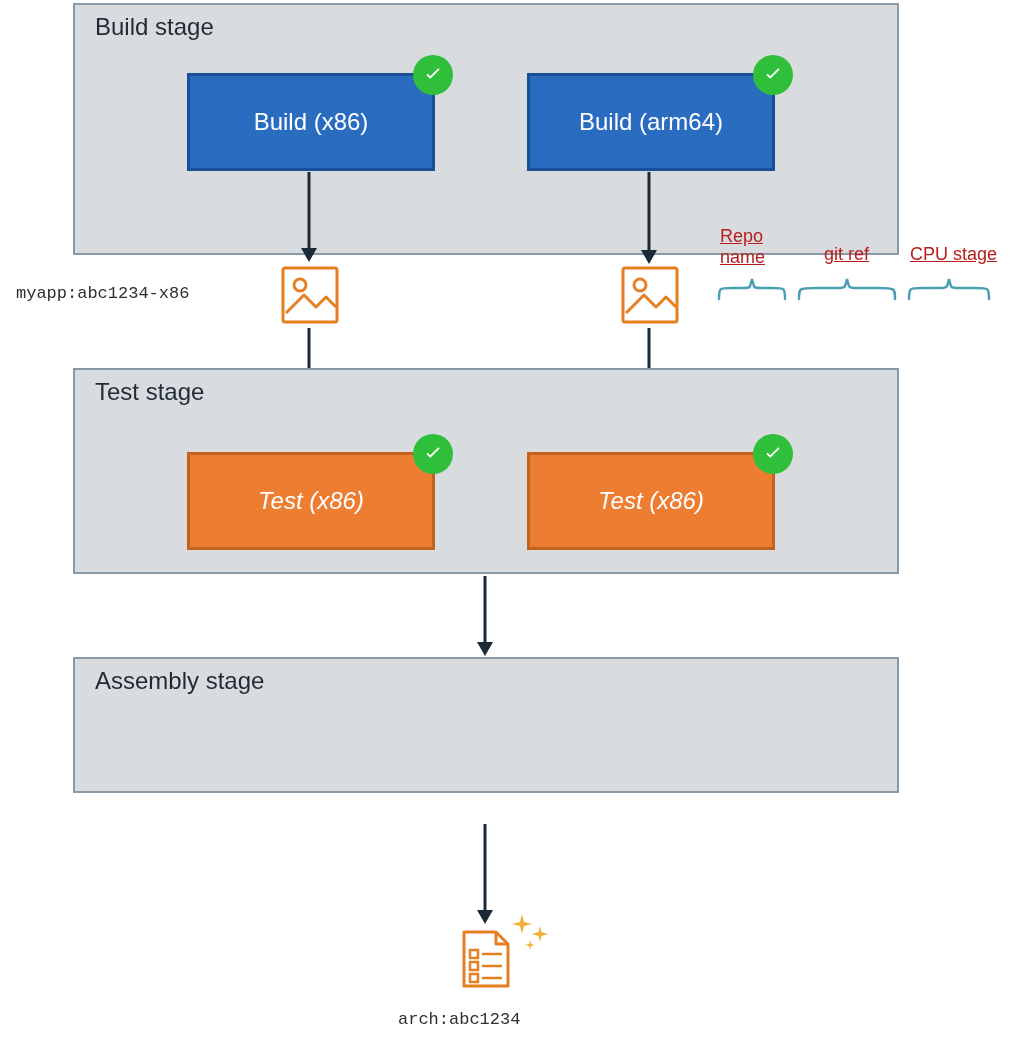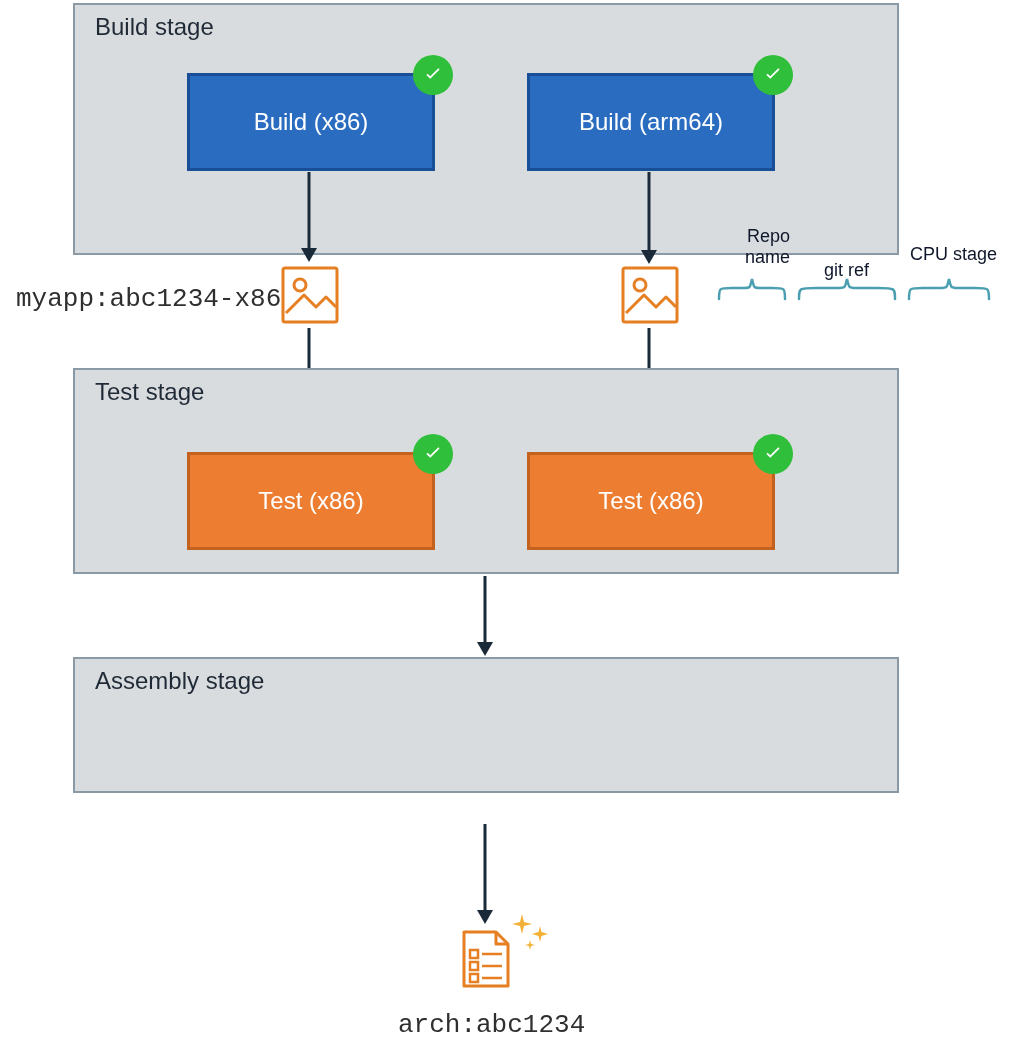--- a/index.html
+++ b/index.html
@@ -42,21 +42,21 @@
   .job{
     position:absolute;
     box-sizing:border-box;
     display:flex;
     align-items:center;
     justify-content:center;
     font-size:24px;
     color:#fff;
   }
   .job.blue {background:var(--blue-dark); border:3px solid var(--blue-dark-border);}
-  .job.orange{background:var(--orange);    border:3px solid var(--orange-border);}
+  .job.orange{background:var(--orange);    border:3px solid var(--orange-border);font-style:italic;}
   .job.ltblue{background:var(--blue-light);border:3px solid var(--blue-light-border);}
   .check{
     position:absolute;
     width:40px;height:40px;
     border-radius:50%;
     background:var(--green);
     display:flex;align-items:center;justify-content:center;
   }
   .check svg{width:22px;height:22px;fill:#fff;}
   .arrow{position:absolute;}
@@ -71,30 +71,31 @@
     position:absolute;
     left:50%;bottom:0;transform:translateX(-50%);
     width:0;height:0;
     border-left:8px solid transparent;
     border-right:8px solid transparent;
     border-top:14px solid #1b2a38;
   }
   .tag{
     position:absolute;
     font-family:"Menlo","Consolas","Courier New",monospace;
-    font-size:26px;
+    font-size:17px;
     color:var(--ink);
     white-space:nowrap;
   }
   .anno{
     position:absolute;
     font-size:18px;
-    color:#0f172a;
-    text-align:right;line-height:1.15;
+    color:#b91c1c;
+    text-align:left;line-height:1.15;
     white-space:nowrap;
+    text-decoration:underline;
   }
   .brace{position:absolute;}
   .brace path{stroke:var(--teal);stroke-width:2.5;fill:none;stroke-linecap:round;}
   .img-icon{position:absolute;width:60px;height:60px;}
   .img-icon rect{fill:none;stroke:var(--icon-orange);stroke-width:3;}
   .img-icon circle{fill:none;stroke:var(--icon-orange);stroke-width:3;}
   .img-icon path.mt{fill:none;stroke:var(--icon-orange);stroke-width:3;stroke-linejoin:round;}
   .manifest-icon{position:absolute;width:52px;height:62px;}
   .manifest-icon .sheet{fill:none;stroke:var(--icon-orange);stroke-width:3;stroke-linejoin:round;}
   .manifest-icon .row{fill:none;stroke:var(--icon-orange);stroke-width:2.5;}
@@ -144,21 +145,21 @@
   </svg>
   <div class="tag" style="left:16px;top:284px;">myapp:abc1234-x86</div>
 
   <svg class="img-icon" style="left:620px;top:265px;" viewBox="0 0 60 60">
     <rect x="3" y="3" width="54" height="54" rx="2"></rect>
     <circle cx="20" cy="20" r="6"></circle>
     <path class="mt" d="M6 48 L24 30 L36 42 L46 32 L56 42"></path>
   </svg>
 
   <div class="anno" style="left:720px;top:226px;width:70px;">Repo<br>name</div>
-  <div class="anno" style="left:824px;top:260px;">git ref</div>
+  <div class="anno" style="left:824px;top:244px;">git ref</div>
   <div class="anno" style="left:910px;top:244px;">CPU stage</div>
 
   <svg class="brace" style="left:716px;top:276px;width:72px;height:26px;" viewBox="0 0 72 26">
     <path d="M3 23 C3 12 3 12 16 12 L28 12 C34 12 34 12 36 3 C38 12 38 12 44 12 L56 12 C69 12 69 12 69 23"></path>
   </svg>
   <svg class="brace" style="left:796px;top:276px;width:102px;height:26px;" viewBox="0 0 102 26">
     <path d="M3 23 C3 12 3 12 20 12 L42 12 C49 12 49 12 51 3 C53 12 53 12 60 12 L82 12 C99 12 99 12 99 23"></path>
   </svg>
   <svg class="brace" style="left:906px;top:276px;width:86px;height:26px;" viewBox="0 0 86 26">
     <path d="M3 23 C3 12 3 12 17 12 L34 12 C41 12 41 12 43 3 C45 12 45 12 52 12 L69 12 C83 12 83 12 83 23"></path>

